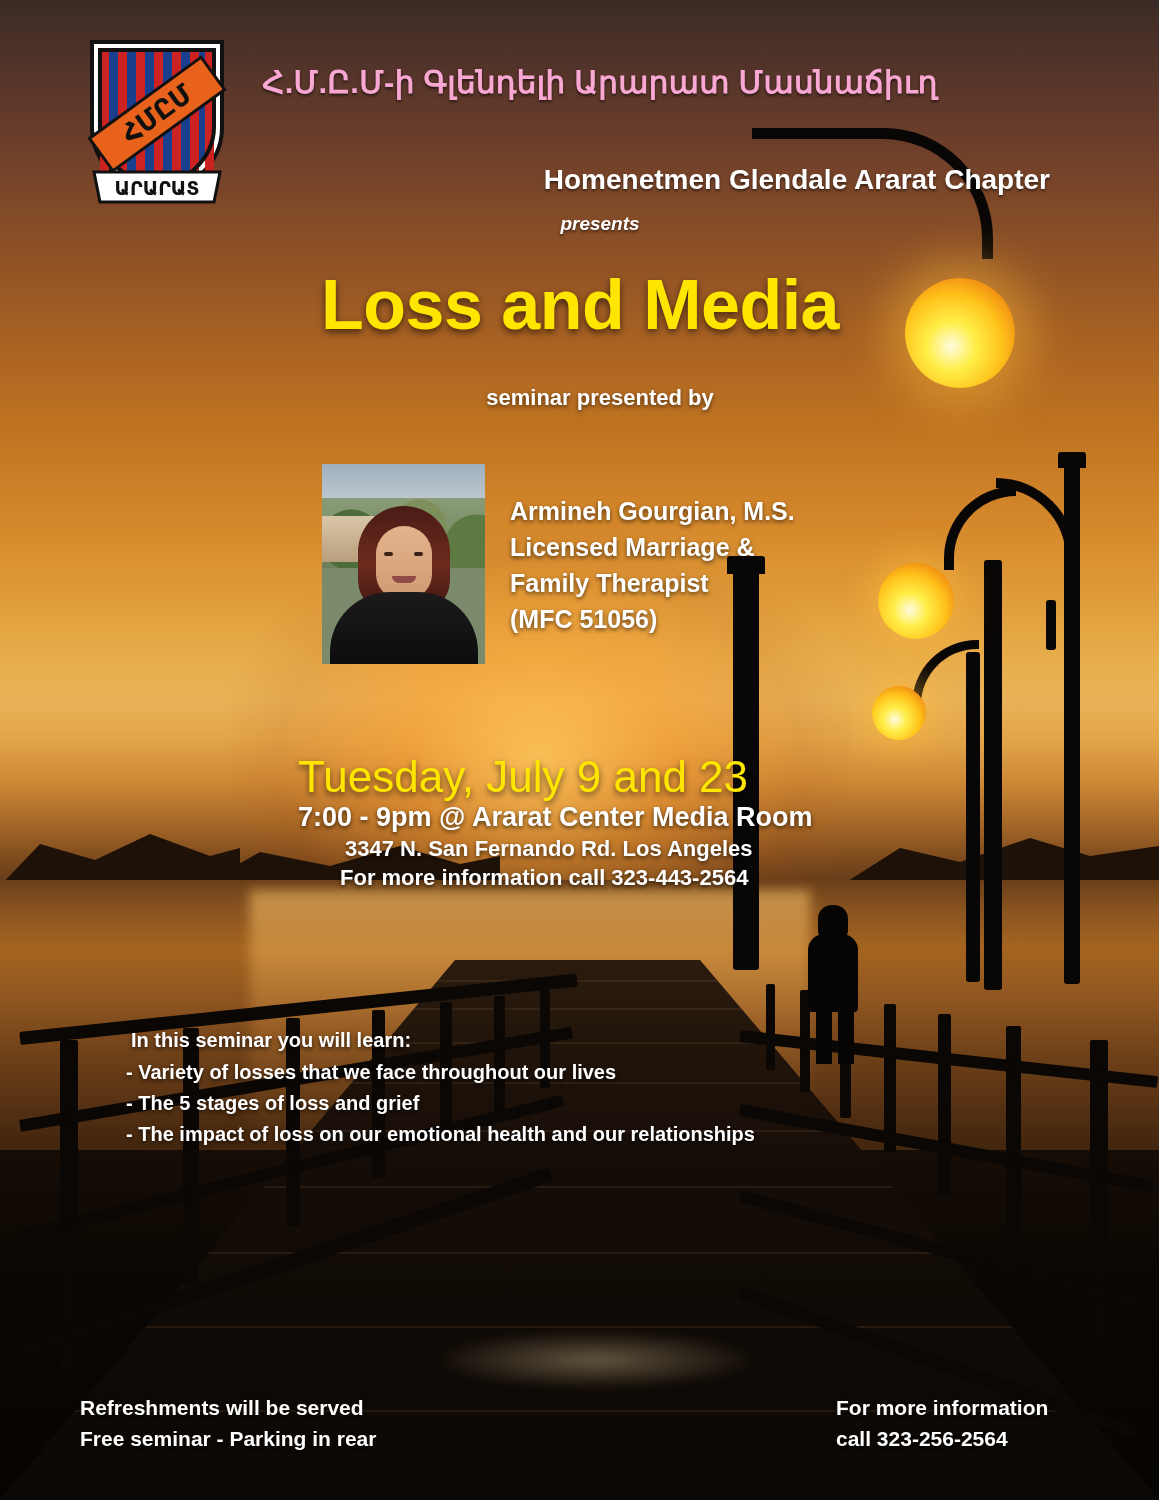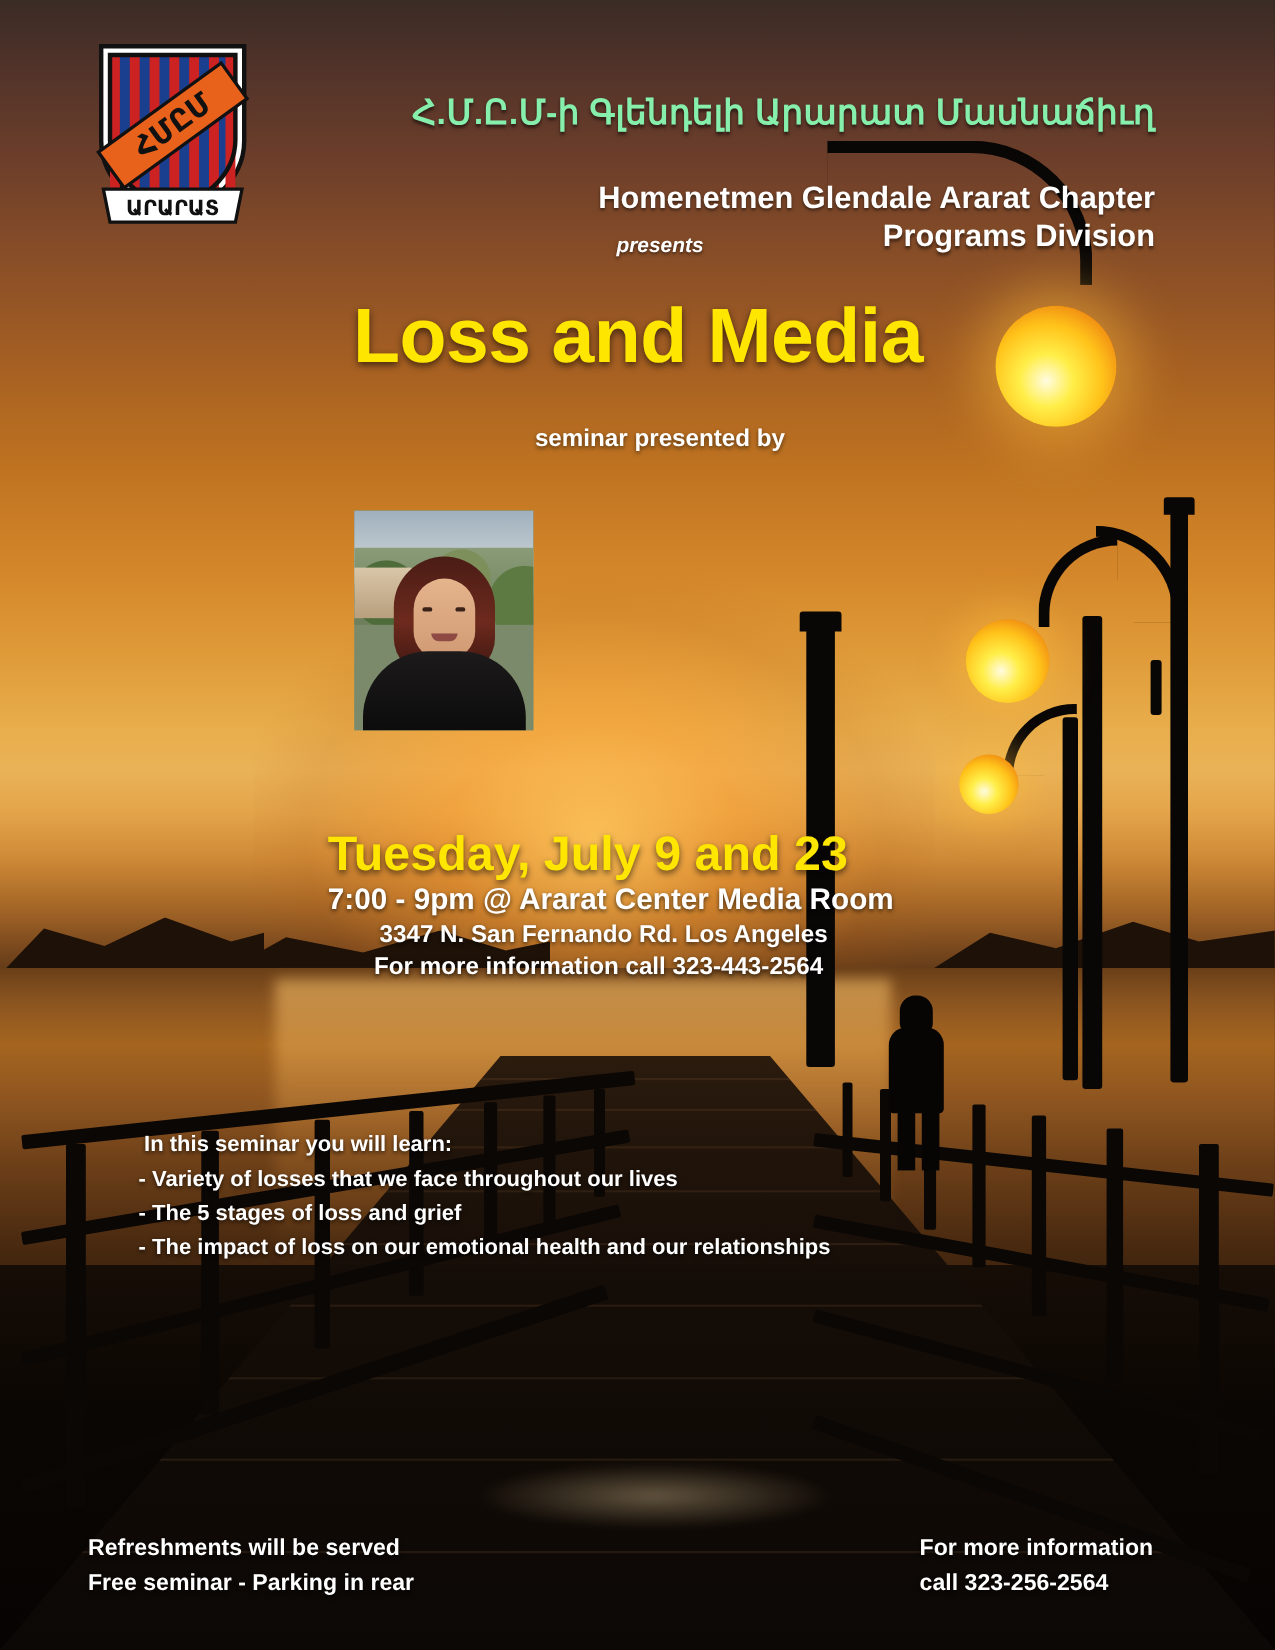--- a/index.html
+++ b/index.html
@@ -151,24 +151,24 @@
   .content { position: absolute; left: 0; top: 0; width: 1159px; height: 1500px; }
 
   .logo {
     position: absolute;
     left: 84px; top: 36px;
     width: 146px; height: 170px;
   }
 
   .hdr-arm {
     position: absolute;
-    left: 150px; top: 84px;
+    left: 150px; top: 64px;
     width: 900px;
-    text-align: right;
-    color: #86efac;
+    text-align: center;
+    color: #f9a8d4;
     font-size: 31px;
     font-weight: bold;
     letter-spacing: 0.3px;
     text-shadow: 0 2px 3px rgba(0,0,0,0.55);
   }
   .hdr-en {
     position: absolute;
     left: 150px; top: 117px;
     width: 900px;
     text-align: right;
@@ -246,21 +246,21 @@
     font-weight: bold;
     line-height: 36px;
     text-shadow: 0 2px 4px rgba(0,0,0,0.6);
   }
 
   .when {
     position: absolute;
     left: 298px; top: 752px;
     color: #ffe600;
     font-size: 44px;
-    font-weight: bold;
+    font-weight: normal;
     text-shadow: 0 3px 6px rgba(0,0,0,0.6);
   }
   .where {
     position: absolute;
     left: 298px; top: 802px;
     color: #ffffff;
     font-size: 27px;
     font-weight: bold;
     text-shadow: 0 2px 4px rgba(0,0,0,0.65);
   }
@@ -436,39 +436,44 @@
           <path d="M10 136 L136 136 L130 166 L16 166 Z" fill="#ffffff" stroke="#111111" stroke-width="3"></path>
           <text x="73" y="159" font-family="'DejaVu Sans', sans-serif" font-size="19" font-weight="bold" fill="#111111" text-anchor="middle">ԱՐԱՐԱՏ</text>
         </g>
       </svg>
     </div>
 
     <div class="hdr-arm">Հ.Մ.Ը.Մ-ի Գլենդելի Արարատ Մասնաճիւղ</div>
 
     <div class="hdr-en">
       <div>Homenetmen Glendale Ararat Chapter</div>
-      <div>Programs Division</div>
     </div>
 
     <div class="presents">presents</div>
     <div class="title">Loss and Media</div>
     <div class="subtitle">seminar presented by</div>
 
     <div class="headshot">
       <div class="hs-sky"></div>
       <div class="hs-foliage"></div>
       <div class="hs-bldg"></div>
       <div class="hs-hair"></div>
       <div class="hs-face"></div>
       <div class="hs-eye" style="left:62px;"></div>
       <div class="hs-eye" style="left:92px;"></div>
       <div class="hs-smile"></div>
       <div class="hs-body"></div>
     </div>
 
+    <div class="speaker">
+      <div>Armineh Gourgian, M.S.</div>
+      <div>Licensed Marriage &amp;</div>
+      <div>Family Therapist</div>
+      <div>(MFC 51056)</div>
+    </div>
 
     <div class="when">Tuesday, July 9 and 23</div>
     <div class="where">7:00 - 9pm @ Ararat Center Media Room</div>
     <div class="addr">3347 N. San Fernando Rd. Los Angeles</div>
     <div class="callinfo">For more information call 323-443-2564</div>
 
     <div class="learn-head">In this seminar you will learn:</div>
     <ul class="learn-list">
       <li>-  Variety of losses that we face throughout our lives</li>
       <li>-  The 5 stages of loss and grief</li>

